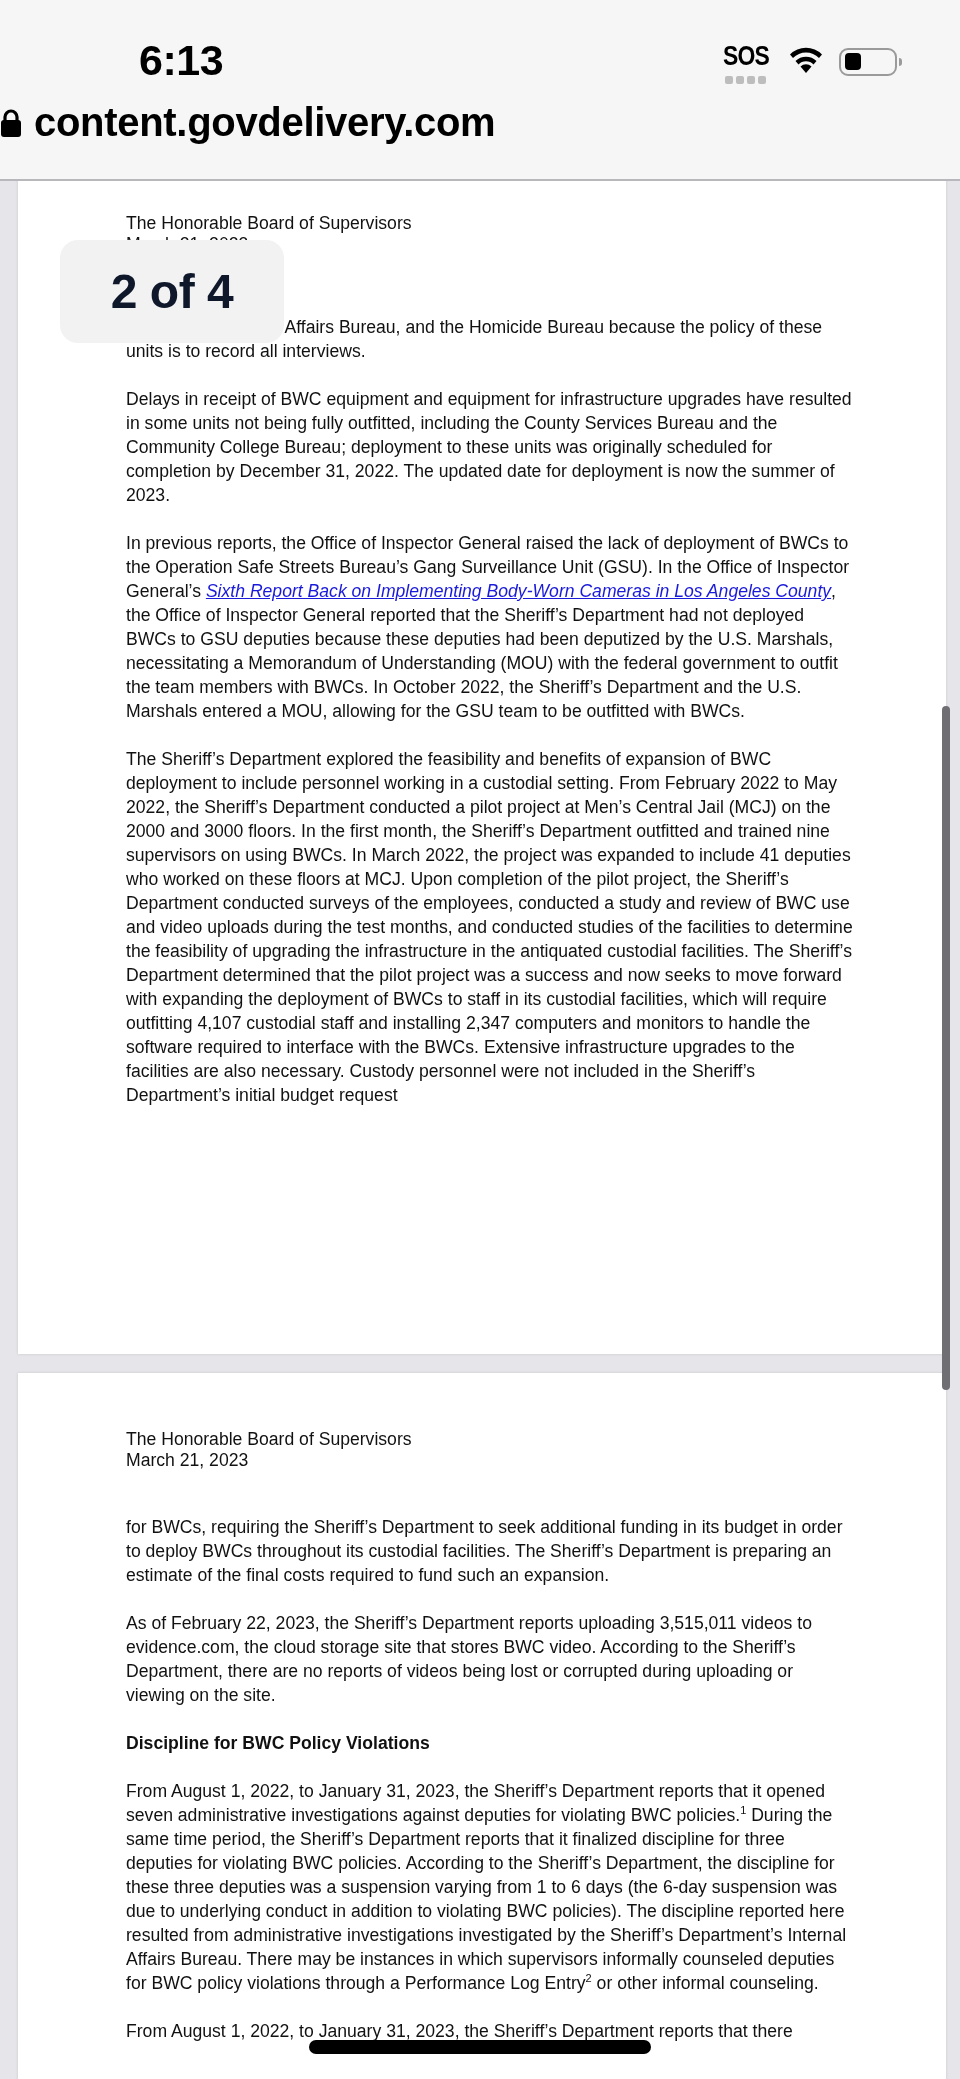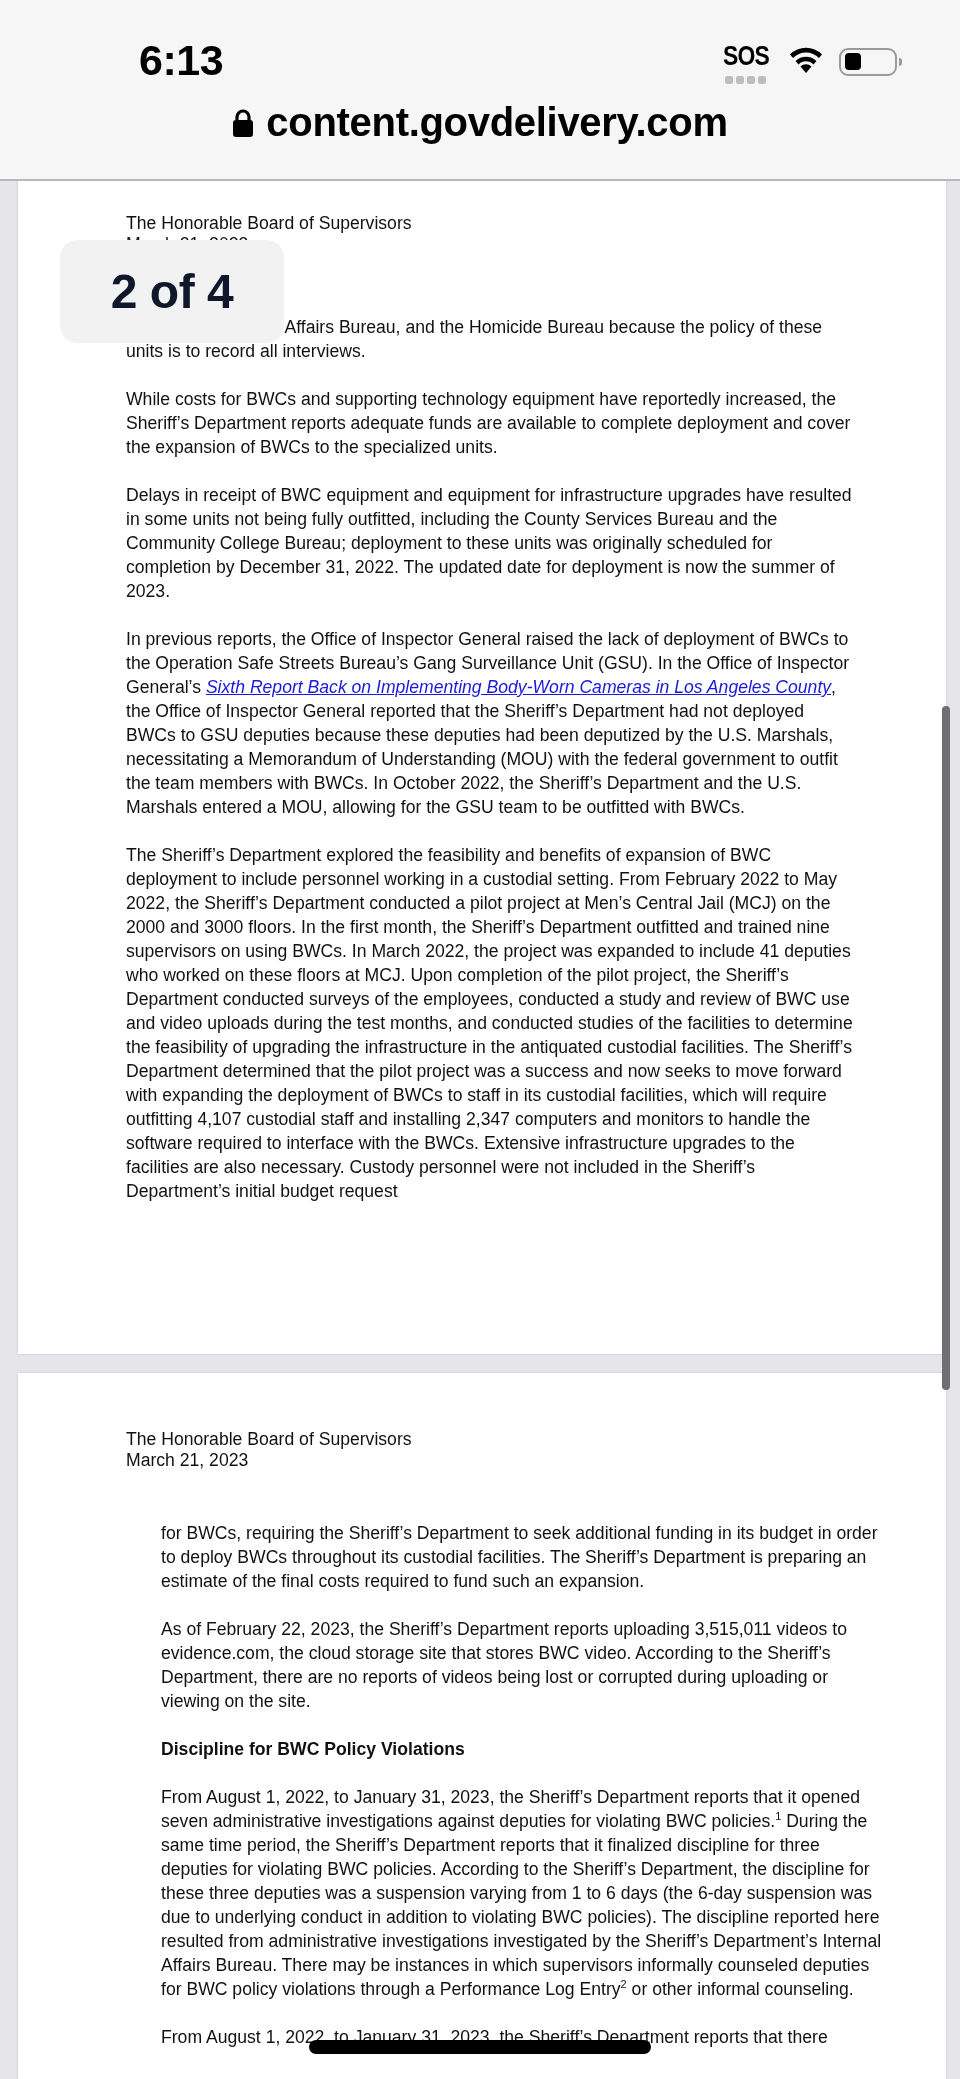--- a/index.html
+++ b/index.html
@@ -98,21 +98,21 @@
       width: 3px;
       height: 8px;
       border-radius: 0 3px 3px 0;
       background: #9a9a9a;
     }
     .url-bar {
       position: absolute;
       left: 0; right: 0;
       top: 100px;
       display: flex;
-      justify-content: center;
+      justify-content: flex-start;
       align-items: center;
       gap: 12px;
     }
     .lock-icon svg { display: block; }
     .url-text {
       font-family: "Liberation Sans", sans-serif;
       font-weight: bold;
       font-size: 40px;
       color: #000;
       letter-spacing: -0.3px;
@@ -255,36 +255,35 @@
 
 <div class="page page-2">
   <div class="content letter-head" style="top:63px;">
     <div>The Honorable Board of Supervisors</div>
     <div>March 21, 2023</div>
     <div>Page 2</div>
   </div>
 
   <div class="content" style="top:165px;">
     <p>Bureau, the Internal Affairs Bureau, and the Homicide Bureau because the policy of these units is to record all interviews.</p>
-    <p>While costs for BWCs and supporting technology equipment have reportedly increased, the Sheriff’s Department reports adequate funds are available to complete deployment and cover the expansion of BWCs to the specialized units.</p>
     <p>Delays in receipt of BWC equipment and equipment for infrastructure upgrades have resulted in some units not being fully outfitted, including the County Services Bureau and the Community College Bureau; deployment to these units was originally scheduled for completion by December 31, 2022. The updated date for deployment is now the summer of 2023.</p>
     <p>
       <span>In previous reports, the Office of Inspector General raised the lack of deployment of BWCs to the Operation Safe Streets Bureau’s Gang Surveillance Unit (GSU). In the Office of Inspector General’s </span><a class="doc-link">Sixth Report Back on Implementing Body-Worn Cameras in Los Angeles County</a><span>, the Office of Inspector General reported that the Sheriff’s Department had not deployed BWCs to GSU deputies because these deputies had been deputized by the U.S. Marshals, necessitating a Memorandum of Understanding (MOU) with the federal government to outfit the team members with BWCs. In October 2022, the Sheriff’s Department and the U.S. Marshals entered a MOU, allowing for the GSU team to be outfitted with BWCs.</span>
     </p>
     <p>The Sheriff’s Department explored the feasibility and benefits of expansion of BWC deployment to include personnel working in a custodial setting. From February 2022 to May 2022, the Sheriff’s Department conducted a pilot project at Men’s Central Jail (MCJ) on the 2000 and 3000 floors. In the first month, the Sheriff’s Department outfitted and trained nine supervisors on using BWCs. In March 2022, the project was expanded to include 41 deputies who worked on these floors at MCJ. Upon completion of the pilot project, the Sheriff’s Department conducted surveys of the employees, conducted a study and review of BWC use and video uploads during the test months, and conducted studies of the facilities to determine the feasibility of upgrading the infrastructure in the antiquated custodial facilities. The Sheriff’s Department determined that the pilot project was a success and now seeks to move forward with expanding the deployment of BWCs to staff in its custodial facilities, which will require outfitting 4,107 custodial staff and installing 2,347 computers and monitors to handle the software required to interface with the BWCs. Extensive infrastructure upgrades to the facilities are also necessary. Custody personnel were not included in the Sheriff’s Department’s initial budget request</p>
   </div>
 </div>
 
 <div class="page page-3">
   <div class="content letter-head" style="top:56px;">
     <div>The Honorable Board of Supervisors</div>
     <div>March 21, 2023</div>
   </div>
 
-  <div class="content" style="top:148px;margin-left:35px;">
+  <div class="content" style="top:142px;">
     <p>for BWCs, requiring the Sheriff’s Department to seek additional funding in its budget in order to deploy BWCs throughout its custodial facilities. The Sheriff’s Department is preparing an estimate of the final costs required to fund such an expansion.</p>
     <p>As of February 22, 2023, the Sheriff’s Department reports uploading 3,515,011 videos to evidence.com, the cloud storage site that stores BWC video. According to the Sheriff’s Department, there are no reports of videos being lost or corrupted during uploading or viewing on the site.</p>
     <div class="section-heading">Discipline for BWC Policy Violations</div>
     <p>
       <span>From August 1, 2022, to January 31, 2023, the Sheriff’s Department reports that it opened seven administrative investigations against deputies for violating BWC policies.</span><sup>1</sup><span> During the same time period, the Sheriff’s Department reports that it finalized discipline for three deputies for violating BWC policies. According to the Sheriff’s Department, the discipline for these three deputies was a suspension varying from 1 to 6 days (the 6-day suspension was due to underlying conduct in addition to violating BWC policies). The discipline reported here resulted from administrative investigations investigated by the Sheriff’s Department’s Internal Affairs Bureau. There may be instances in which supervisors informally counseled deputies for BWC policy violations through a Performance Log Entry</span><sup>2</sup><span> or other informal counseling.</span>
     </p>
     <p>From August 1, 2022, to January 31, 2023, the Sheriff’s Department reports that there</p>
   </div>
 </div>
 

